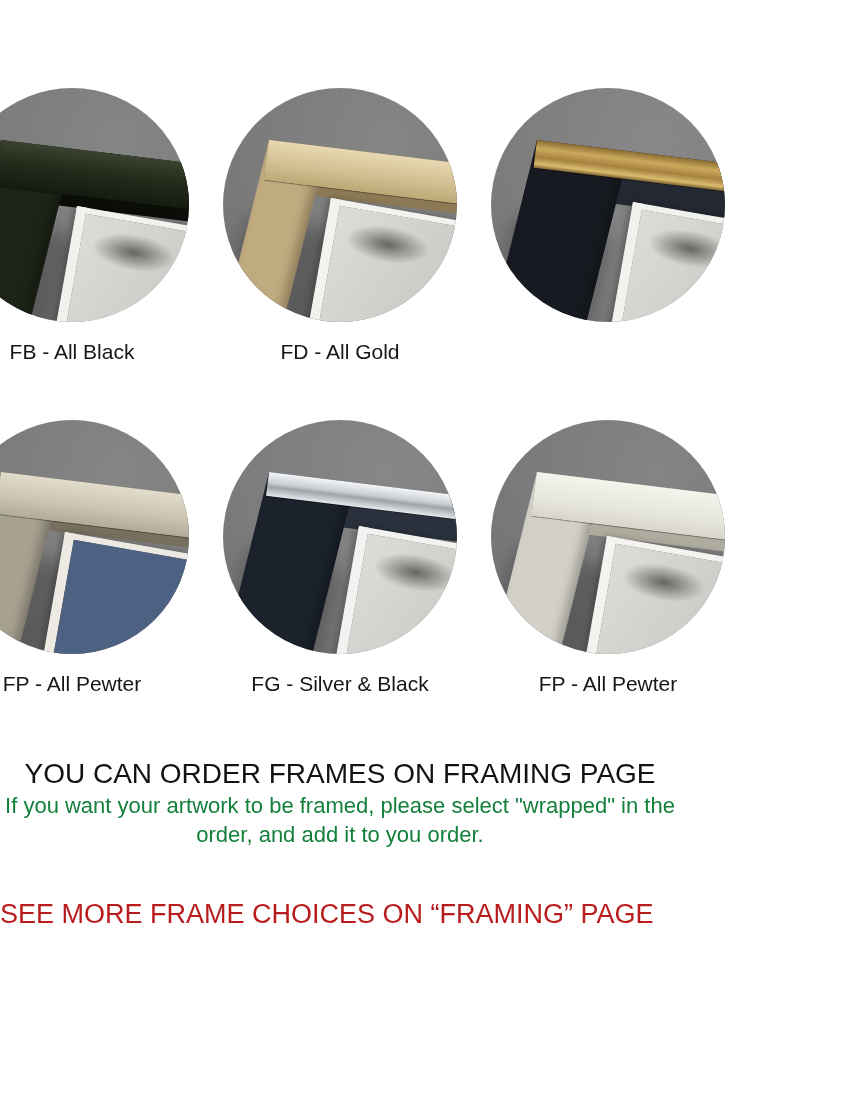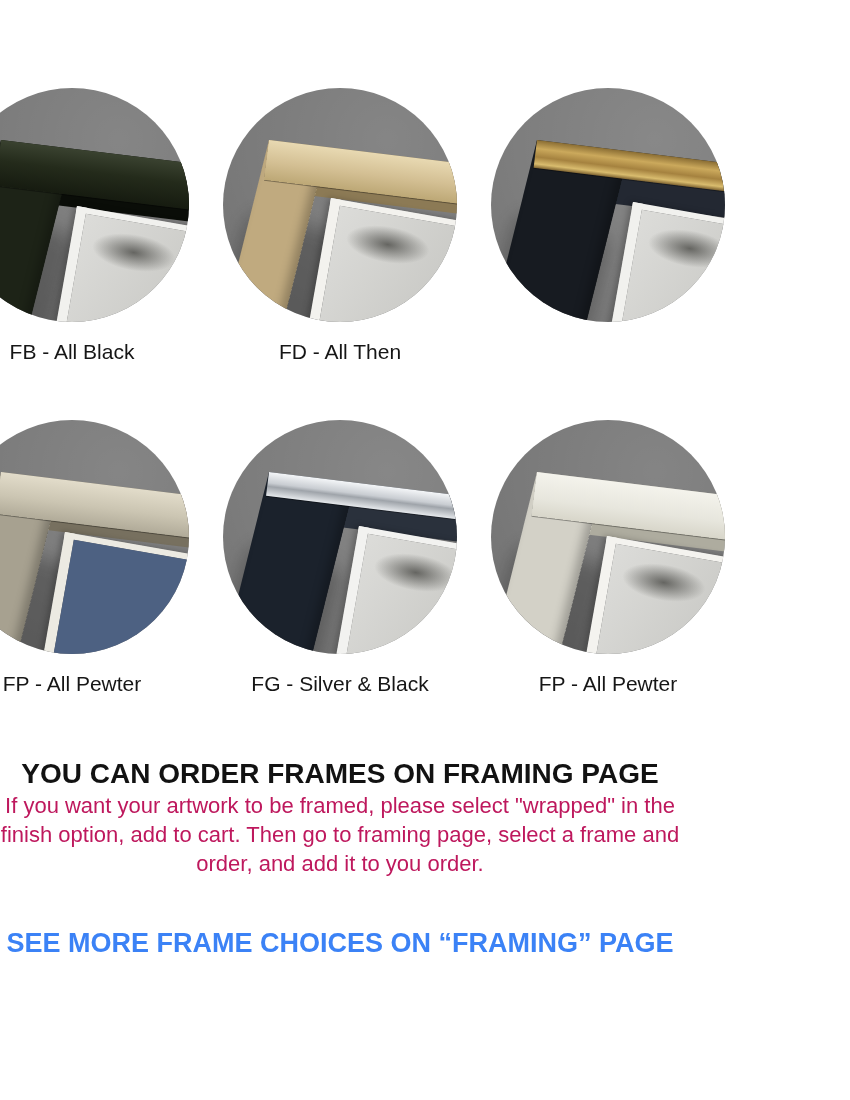--- a/index.html
+++ b/index.html
@@ -54,27 +54,27 @@
       radial-gradient(80px 30px at 40% 58%,rgba(168,190,218,.7),transparent 60%),
       radial-gradient(100px 40px at 78% 82%,rgba(62,84,118,.9),transparent 60%),
       radial-gradient(70px 26px at 15% 85%,rgba(90,112,146,.8),transparent 60%),
       linear-gradient(120deg,#53688c,#41547 4 50%,#5a7298);}
   .paint-blue{background-color:#4d6182;}
 
   .caption{margin-top:18px;font-size:21px;line-height:24px;color:#161616;text-align:center;}
 
   
   .headline{margin:61px 0 0 0;text-align:center;font-size:28px;line-height:34px;
-            font-weight:700;color:#121212;}
+            font-weight:400;color:#121212;}
   .how-title{margin:35px 0 0 0;text-align:center;font-size:25px;line-height:30px;
              font-weight:700;color:#111;}
-  .how-body{margin:0;text-align:center;font-size:22px;line-height:29px;color:#be185d;}
+  .how-body{margin:0;text-align:center;font-size:22px;line-height:29px;color:#15803d;}
   .how-body span{display:block;}
-  .see-more{margin:48px 0 0 0;text-align:center;font-size:27px;line-height:34px;
-            font-weight:700;color:#3b82f6;}
+  .see-more{margin:48px 0 0 0;font-size:27px;line-height:34px;
+            font-weight:400;color:#b91c1c;}
 </style>
 </head>
 <body>
 
 <div class="page">
 
   <div class="grid">
     <div class="row">
 
       <figure class="tile">
@@ -93,21 +93,21 @@
       <figure class="tile">
         <div class="photo f1" style="--ph-bg: #7b7b7b;">
           <div class="cast"></div>
           <div class="inset" style="background: rgb(140, 122, 85);"></div>
           <div class="canvas" style="border-color: rgb(243, 242, 238);">
             <div class="paint paint-gray"></div>
           </div>
           <div class="rail-left" style="background: rgb(192, 170, 127);"></div>
           <div class="rail-top" style="background: linear-gradient(rgb(232, 217, 178), rgb(211, 191, 147) 55%, rgb(189, 168, 118));"></div>
         </div>
-        <figcaption class="caption">FD - All Then</figcaption>
+        <figcaption class="caption">FD - All Gold</figcaption>
       </figure>
 
       <figure class="tile">
         <div class="photo f2" style="--ph-bg: #7e7e7e;">
           <div class="cast"></div>
           <div class="inset" style="background: rgb(35, 40, 50);"></div>
           <div class="canvas" style="border-color: rgb(241, 241, 238);">
             <div class="paint paint-gray"></div>
           </div>
           <div class="rail-left" style="background: rgb(23, 27, 33);"></div>
@@ -158,19 +158,18 @@
       </figure>
 
     </div>
   </div>
 
   <h2 class="headline">YOU CAN ORDER FRAMES ON FRAMING PAGE</h2>
 
 
   <p class="how-body">
       <span>If you want your artwork to be framed, please select "wrapped" in the</span>
-      <span>finish option, add to cart. Then go to framing page, select a frame and</span>
       <span>order, and add it to you order.</span>
     </p>
 
   <h2 class="see-more">SEE MORE FRAME CHOICES ON “FRAMING” PAGE</h2>
 
 </div>
 
 </body></html>

